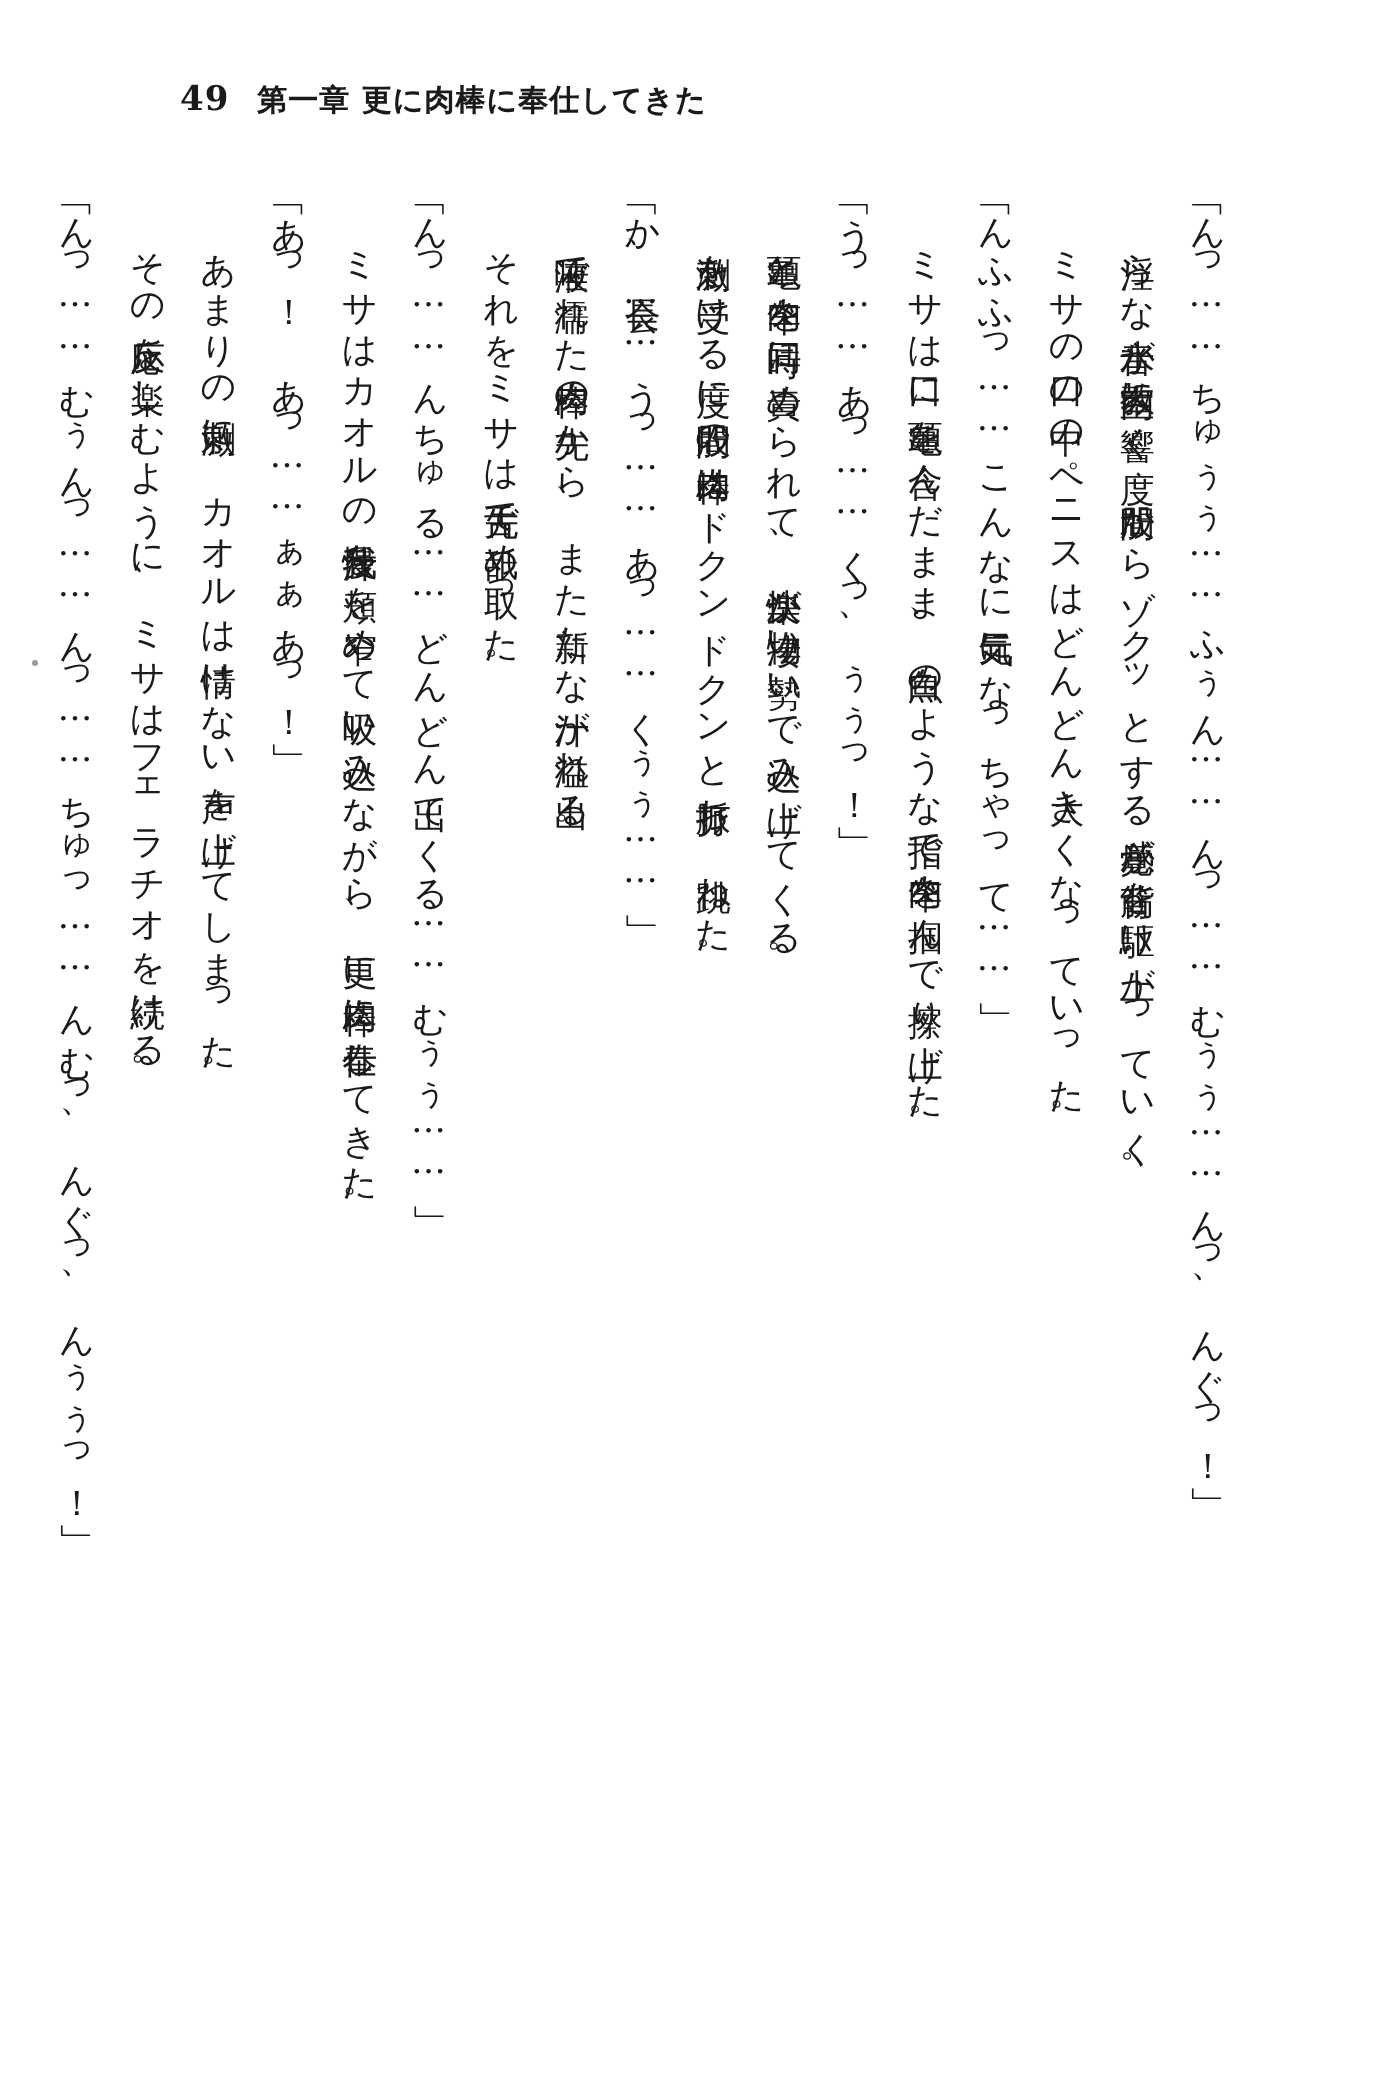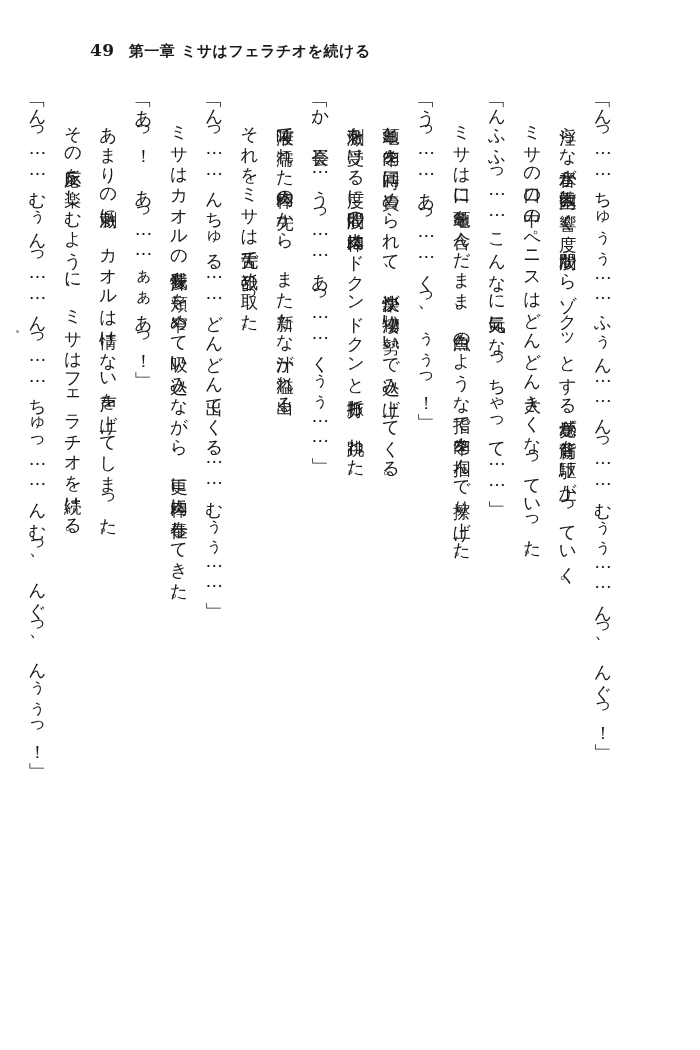--- a/index.html
+++ b/index.html
@@ -76,21 +76,21 @@
     background: #9a9a9a;
   }
 </style>
 </head>
 <body>
 
 <div class="page">
 
   <div class="header">
     <span class="folio">49</span>
-    <span class="chapter-title">第一章 ミサはフェラチオを続ける</span>
+    <span class="chapter-title">第一章 更に肉棒に奉仕してきた</span>
   </div>
 
   <div class="body-block" id="body-block">
       <p class="dialogue">「んっ……ちゅぅぅ……ふぅん……んっ……むぅぅ……んっ、んぐっ！」</p>
       <p class="narration">淫らな水音が教室内に響く度、股間からゾクッとする感覚が背筋を駆け上がっていく。</p>
       <p class="narration">ミサの口の中のペニスはどんどん大きくなっていった。</p>
       <p class="dialogue">「んふふっ……こんなに元気になっちゃって……」</p>
       <p class="narration">ミサは口に亀頭を含んだまま、白魚のような指で肉竿を掴んで擦り上げた。</p>
       <p class="dialogue">「うっ……あっ……くっ、ぅぅっ！」</p>
       <p class="narration">亀頭と肉竿を同時に責められて、快楽が物凄い勢いで込み上げてくる。</p>

